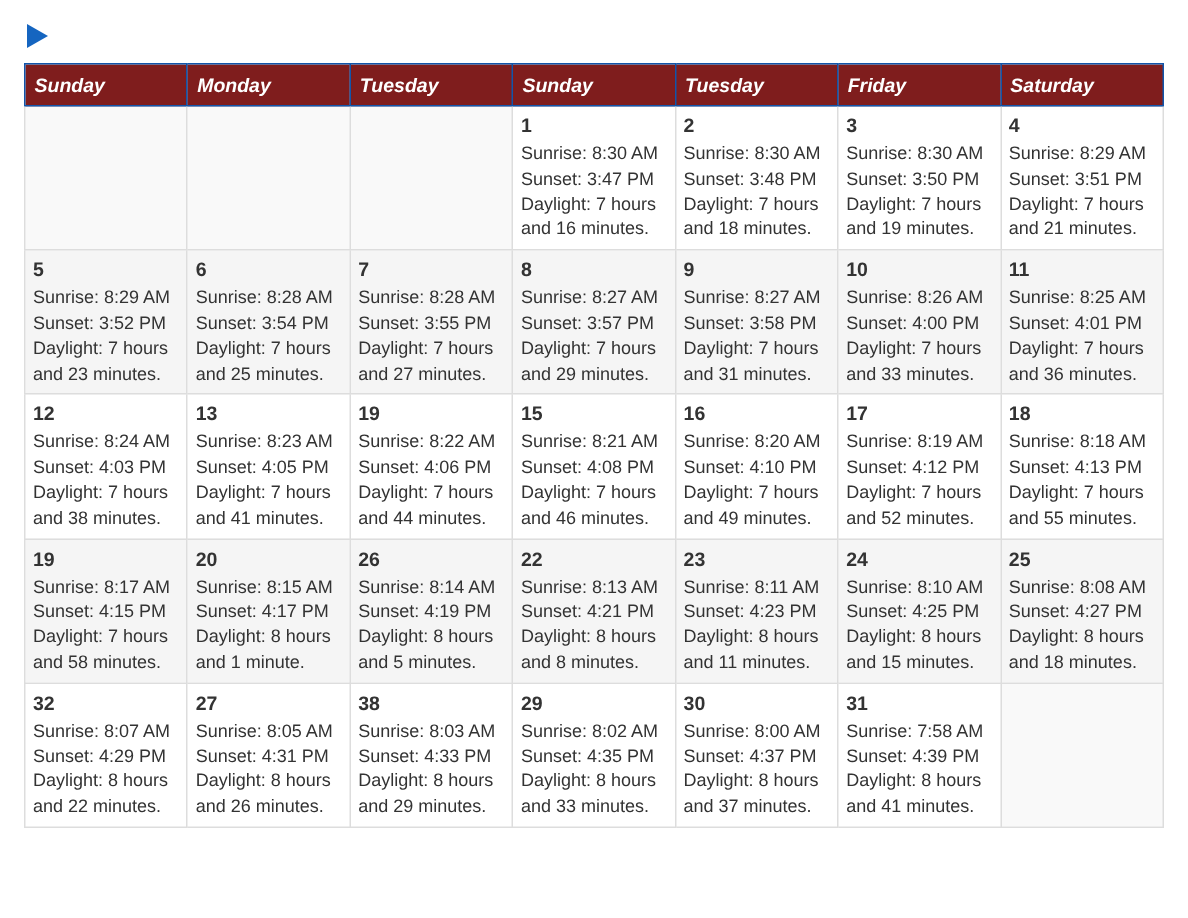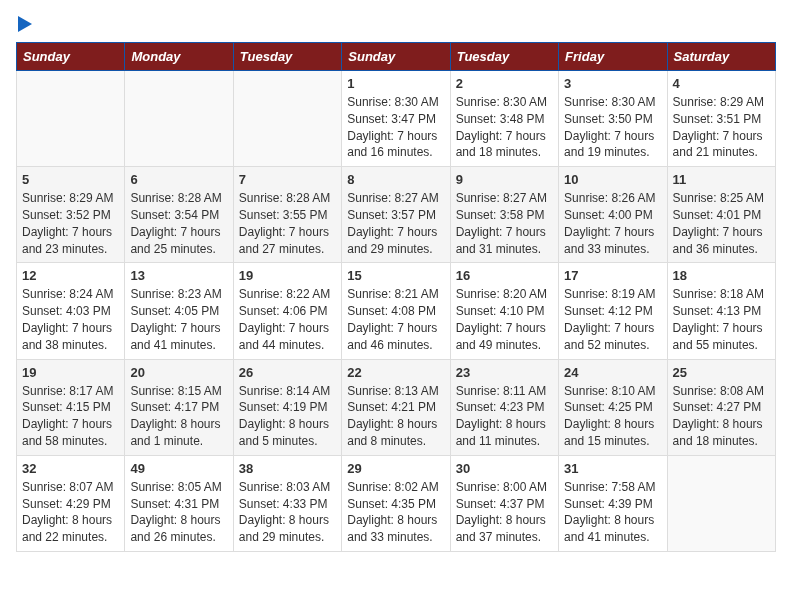--- a/index.html
+++ b/index.html
@@ -239,21 +239,21 @@
           <span class="day-num">25</span>
           <div class="day-info">Sunrise: 8:08 AM<br>Sunset: 4:27 PM<br>Daylight: 8 hours<br>and 18 minutes.</div>
         </td>
       </tr>
       <tr>
         <td>
           <span class="day-num">32</span>
           <div class="day-info">Sunrise: 8:07 AM<br>Sunset: 4:29 PM<br>Daylight: 8 hours<br>and 22 minutes.</div>
         </td>
         <td>
-          <span class="day-num">49</span>
+          <span class="day-num">27</span>
           <div class="day-info">Sunrise: 8:05 AM<br>Sunset: 4:31 PM<br>Daylight: 8 hours<br>and 26 minutes.</div>
         </td>
         <td>
           <span class="day-num">38</span>
           <div class="day-info">Sunrise: 8:03 AM<br>Sunset: 4:33 PM<br>Daylight: 8 hours<br>and 29 minutes.</div>
         </td>
         <td>
           <span class="day-num">29</span>
           <div class="day-info">Sunrise: 8:02 AM<br>Sunset: 4:35 PM<br>Daylight: 8 hours<br>and 33 minutes.</div>
         </td>

